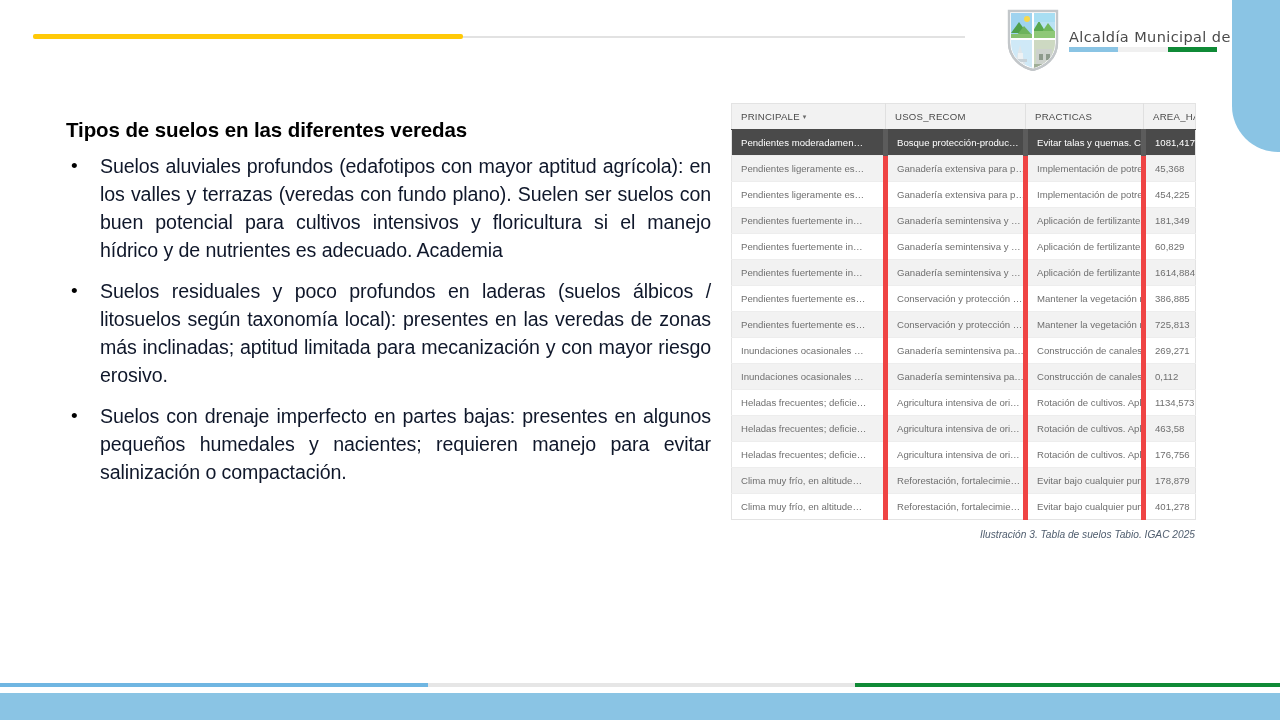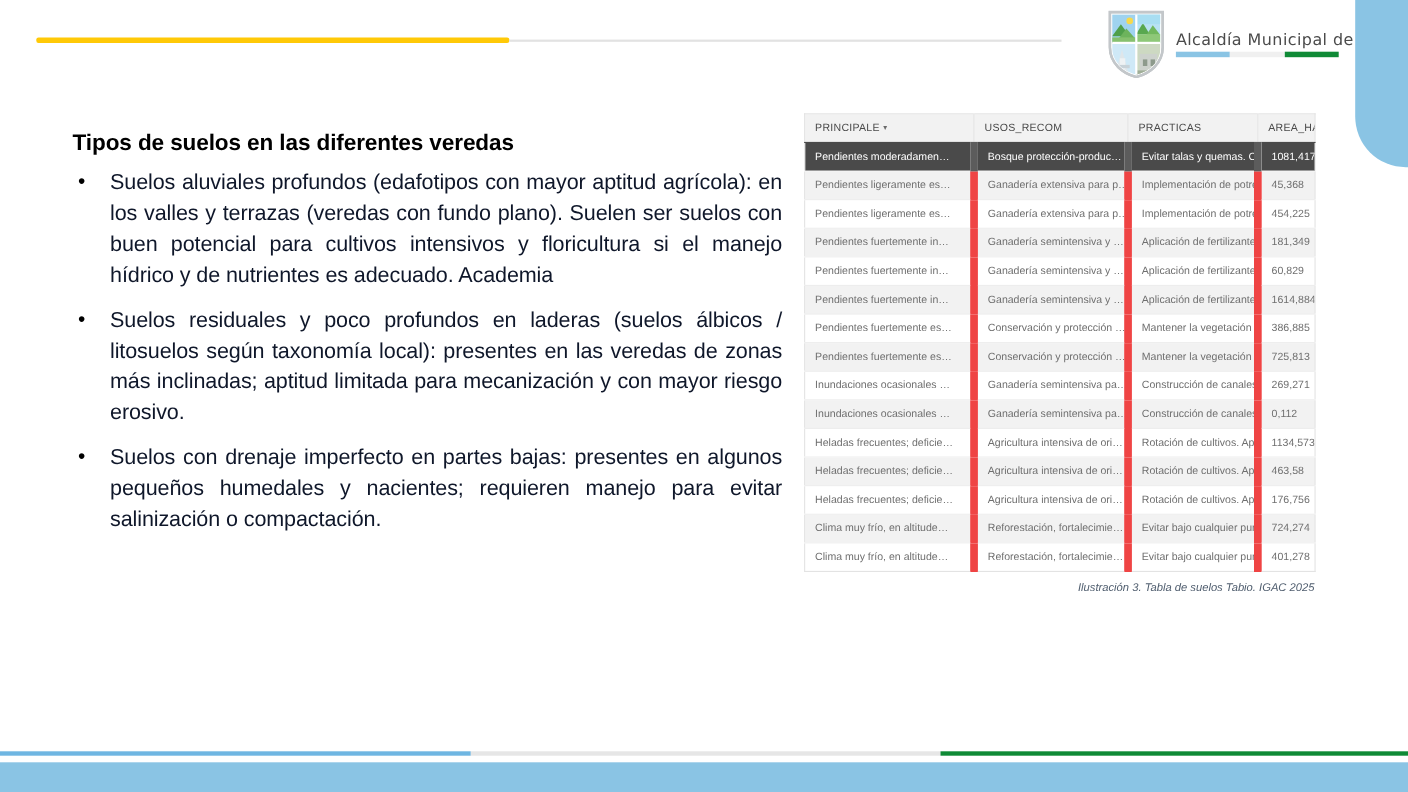--- a/index.html
+++ b/index.html
@@ -179,21 +179,21 @@
     color: #6a6a6a;
     margin-left: 3px;
     display: inline-block;
     vertical-align: middle;
   }
 
   #soil-table td {
     font-size: 9.6px;
     color: #6f6f6f;
     padding: 7px 8px 7px 9px;
-    border-right: 7px solid #ef4444;
+    border-right: 5px solid #ef4444;
     border-top: 1px solid #ededed;
     white-space: nowrap;
     overflow: hidden;
     text-overflow: clip;
   }
   #soil-table td:last-child { border-right: none; }
   #soil-table tbody tr.alt td { background: #f2f2f2; }
   #soil-table tbody tr.selected td {
     background: #4a4a4a;
     color: #ffffff;
@@ -398,21 +398,21 @@
         <tr>
           <td>Heladas frecuentes; deficie…</td>
           <td>Agricultura intensiva de ori…</td>
           <td>Rotación de cultivos. Aplica…</td>
           <td>176,756</td>
         </tr>
         <tr class="alt">
           <td>Clima muy frío, en altitude…</td>
           <td>Reforestación, fortalecimie…</td>
           <td>Evitar bajo cualquier punto…</td>
-          <td>724,274</td>
+          <td>178,879</td>
         </tr>
         <tr>
           <td>Clima muy frío, en altitude…</td>
           <td>Reforestación, fortalecimie…</td>
           <td>Evitar bajo cualquier punto…</td>
           <td>401,278</td>
         </tr>
       </tbody>
   </table>
   <div id="figure-caption">Ilustración 3.  Tabla de suelos Tabio. IGAC 2025</div>

